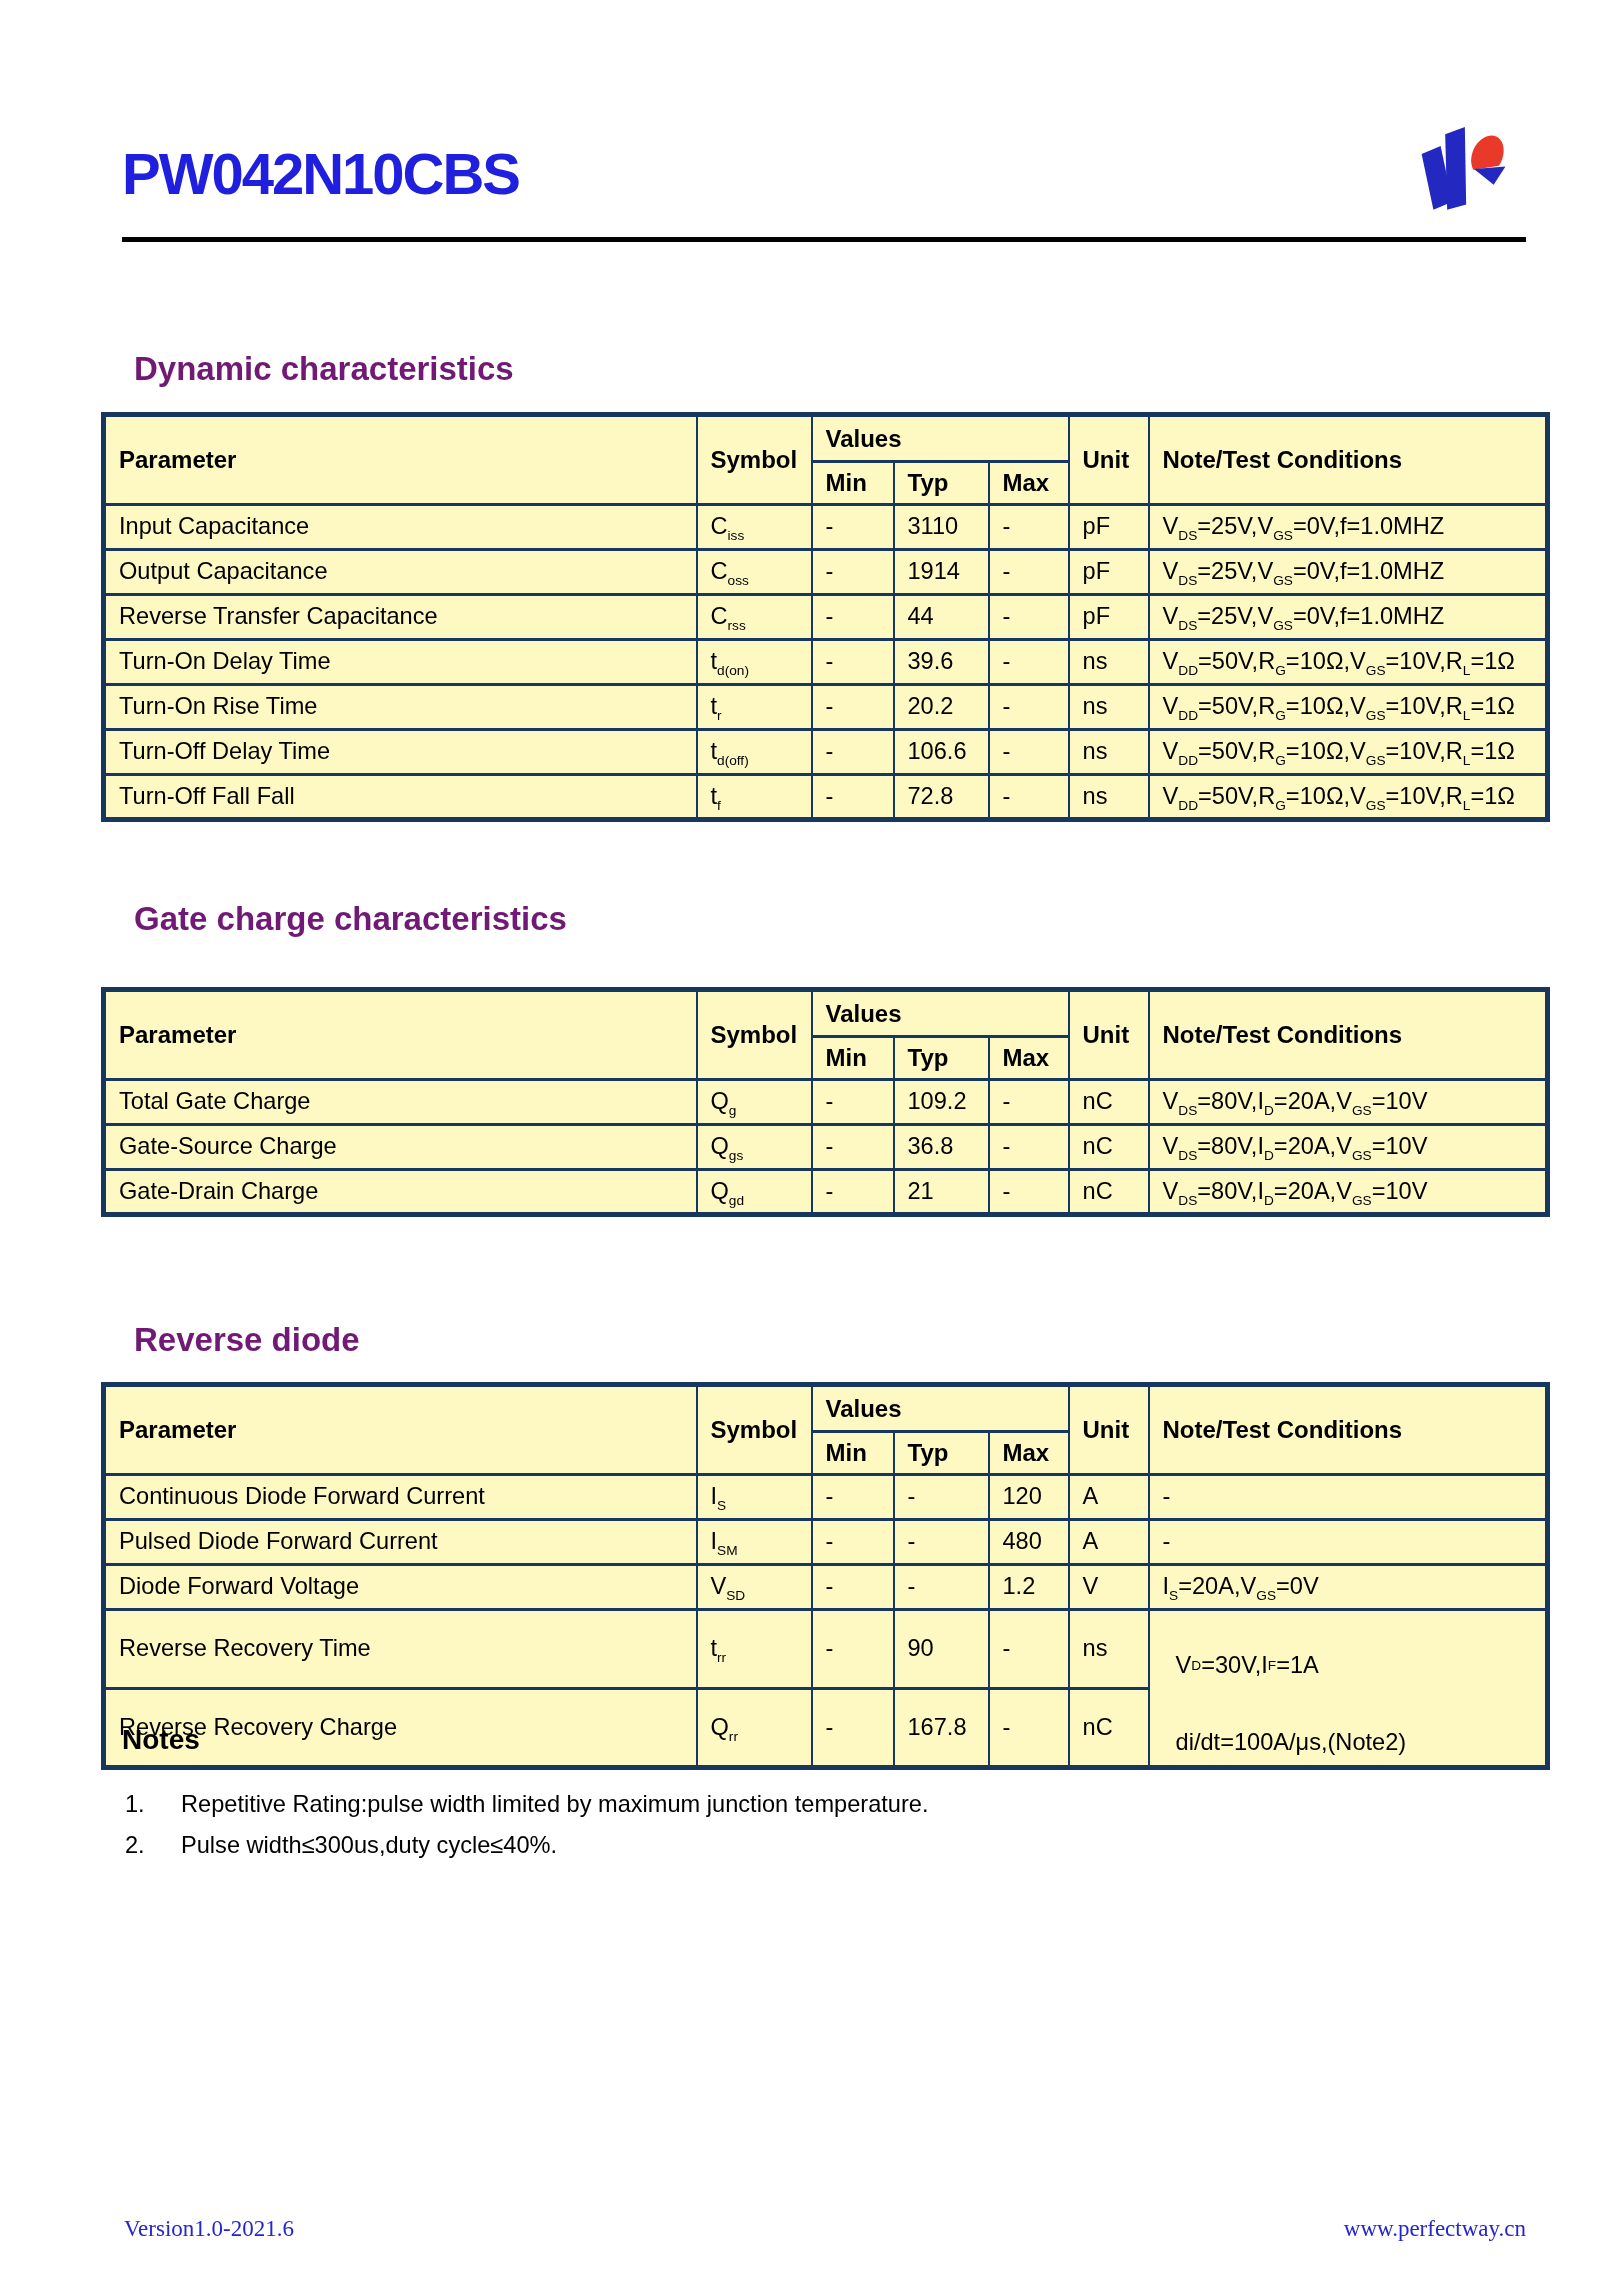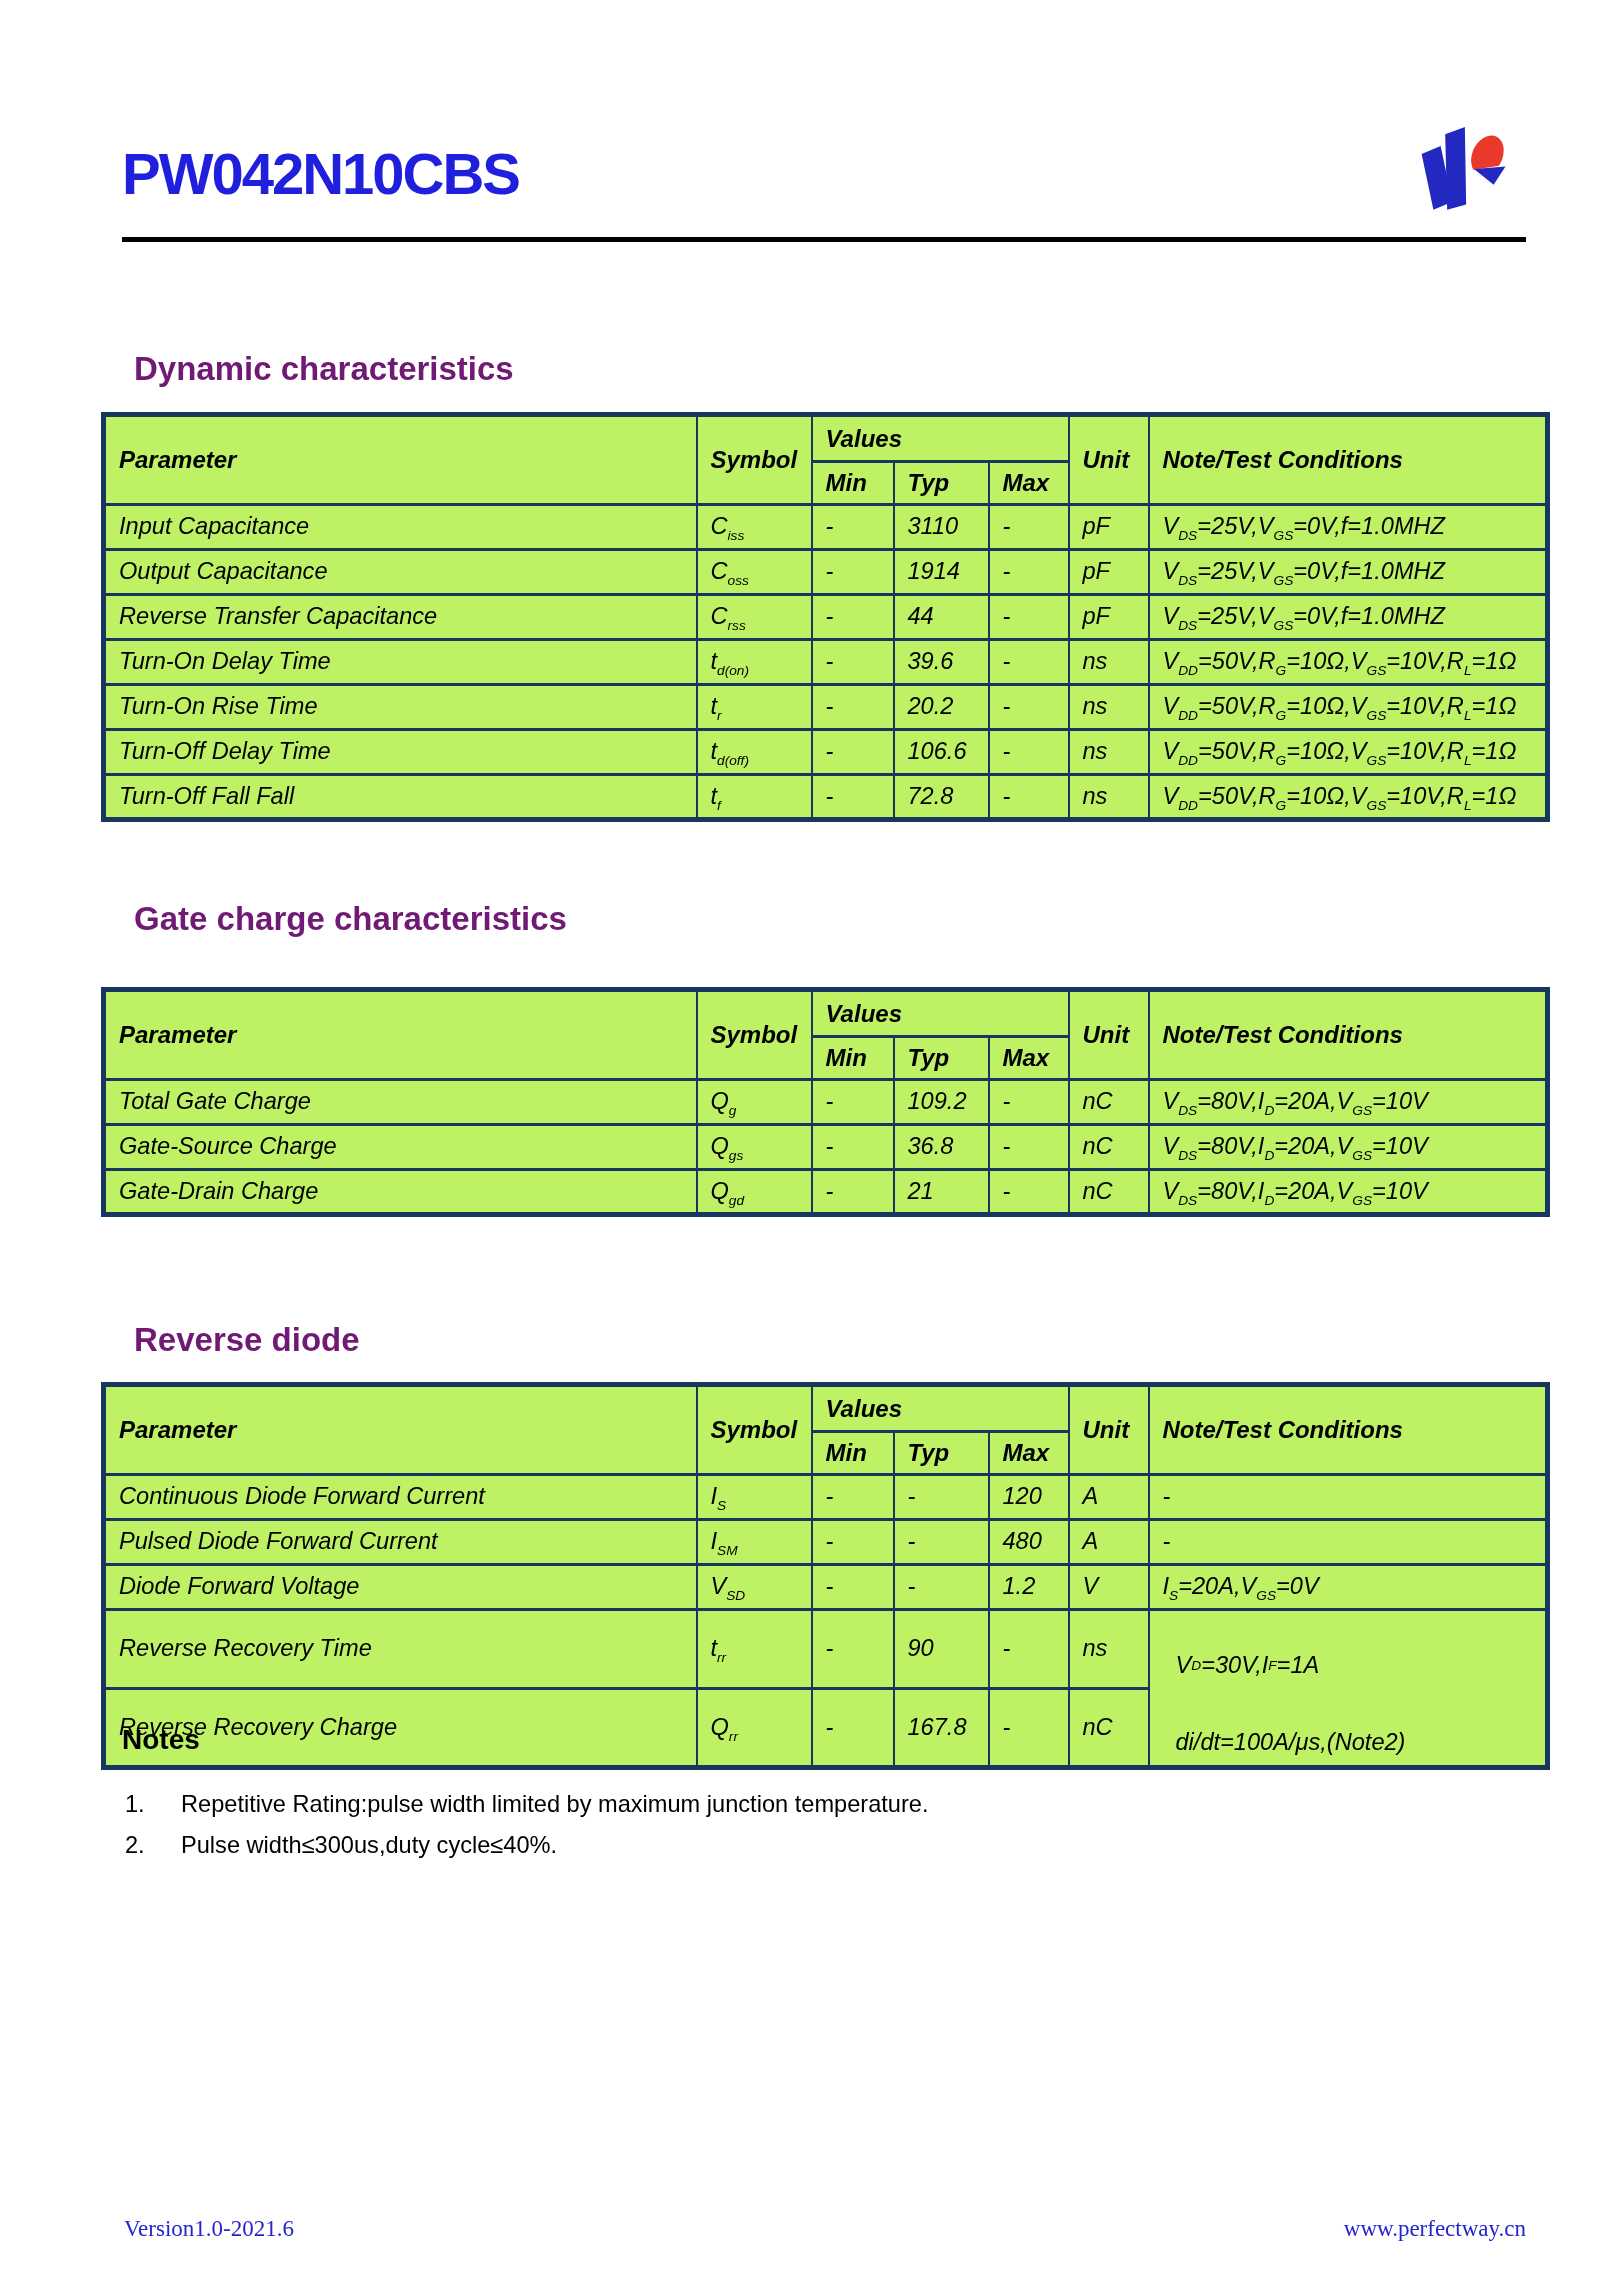--- a/index.html
+++ b/index.html
@@ -24,22 +24,21 @@
     position:absolute;left:122px;top:237px;width:1404px;height:4.6px;background:#000;
   }
   .logo{position:absolute;left:1400px;top:103px;width:131px;height:115px;}
   .sec-heading{
     position:absolute;left:122px;font-size:33px;font-weight:bold;line-height:1.1;color:#701a75;margin-left:12px;
   }
   table.spec{
     position:absolute;left:101px;width:1443px;
     border-collapse:collapse;table-layout:fixed;
     border:5.9px solid var(--accent_navy);
-    background:#bef264;
-    font-style:italic;
+    background:#fef9c3;
   }
   table.spec th,table.spec td{
     border-left:2px solid var(--accent_navy);
     border-right:2px solid var(--accent_navy);
     border-top:3.3px solid var(--accent_navy);
     border-bottom:3.3px solid var(--accent_navy);
     vertical-align:middle;text-align:left;
     font-size:23.6px;font-weight:normal;line-height:1.15;
     padding:0 3.9px 0 13px;overflow:hidden;white-space:nowrap;
   }

